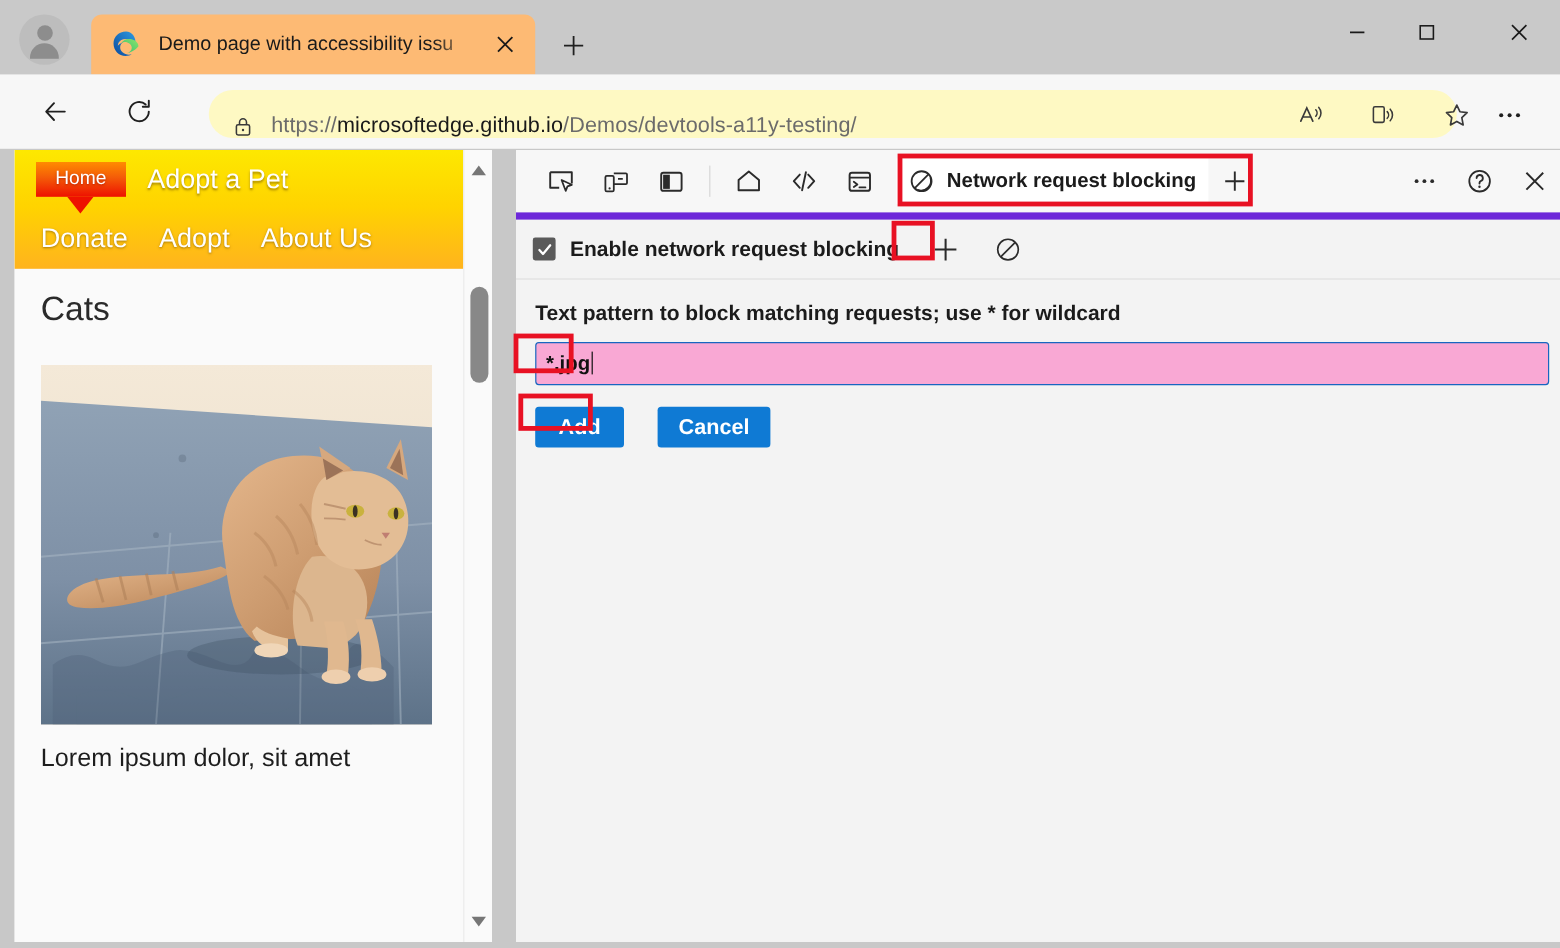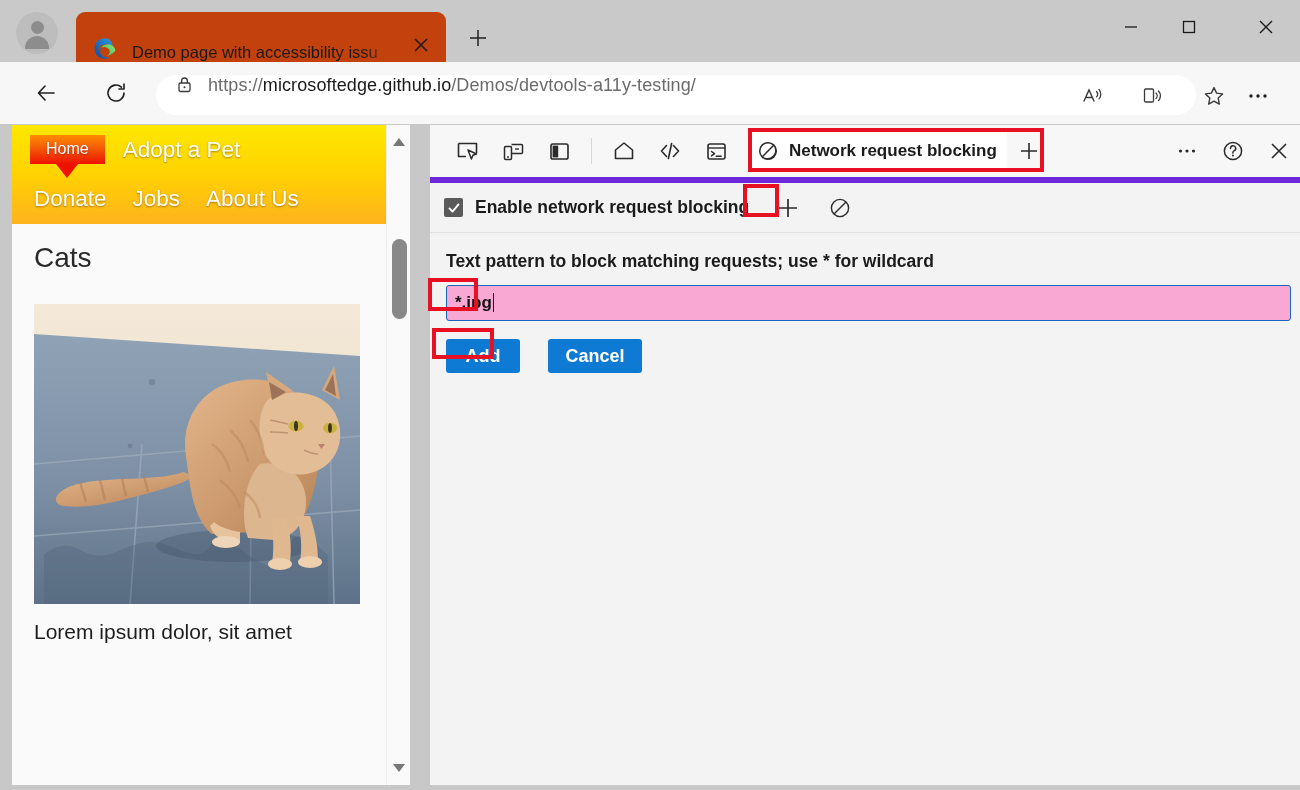--- a/index.html
+++ b/index.html
@@ -11,37 +11,37 @@
   #app { position: relative; width: 1300px; height: 790px; background: #c8c8c8; }
 
   
   .tabstrip { position: absolute; left:0; top:0; width:1300px; height:62px; background:#c9c9c9; }
   .profile-btn { position:absolute; left:16px; top:12px; width:42px; height:42px; border-radius:50%;
      background:#bdbdbd; display:flex; align-items:center; justify-content:center; }
   .profile-head { width:13px; height:13px; border-radius:50%; background:#8d8d8d; position:absolute; top:9px; }
   .profile-body { width:24px; height:13px; border-radius:12px 12px 0 0; background:#8d8d8d; position:absolute; top:24px; }
 
   .tab { position:absolute; left:76px; top:12px; width:370px; height:50px;
-     background:#c2410c; border-radius:9px 9px 0 0; display:flex; align-items:flex-end; }
+     background:#fdba74; border-radius:9px 9px 0 0; display:flex; align-items:center; }
   .tab-favicon { width:26px; height:26px; margin-left:16px; flex:none; position:relative; }
   .tab-title { flex:1; margin-left:14px; font-size:16.5px; color:#1a1a1a; white-space:nowrap;
      overflow:hidden; -webkit-mask-image:linear-gradient(to right,#000 84%,transparent 99%);
      mask-image:linear-gradient(to right,#000 84%,transparent 99%); }
   .tab-close { width:34px; height:34px; margin-right:8px; flex:none; display:flex; align-items:center; justify-content:center; }
   .newtab { position:absolute; left:458px; top:20px; width:40px; height:36px; display:flex; align-items:center; justify-content:center; }
 
   .wbtn { position:absolute; top:10px; width:46px; height:34px; display:flex; align-items:center; justify-content:center; }
   .wbtn.min { left:1108px; } .wbtn.max { left:1166px; } .wbtn.close { left:1243px; }
 
   
   .navbar { position:absolute; left:0; top:62px; width:1300px; height:62px; background:#f7f7f7; }
   .nav-icon { position:absolute; top:76px; width:46px; height:34px; display:flex; align-items:center; justify-content:center; }
   .nav-back { left:24px; } .nav-reload { left:93px; }
-  .omnibox { position:absolute; left:156px; top:75px; width:1040px; height:40px; background:#ffffff; border-radius:20px;
-     display:flex; align-items:flex-start; }
+  .omnibox { position:absolute; left:174px; top:75px; width:1040px; height:40px; background:#fef9c3; border-radius:20px;
+     display:flex; align-items:flex-end; }
   .lock { margin-left:16px; width:24px; flex:none; display:flex; justify-content:center; }
   .url { margin-left:12px; font-size:18px; white-space:nowrap; color:#6b6b6b; letter-spacing:.1px; }
   .url b { color:#1a1a1a; font-weight:400; }
   .omni-icon { position:absolute; top:78px; width:36px; height:36px; display:flex; align-items:center; justify-content:center; }
   .oi1 { left:1075px; } .oi2 { left:1135px; } .oi3 { left:1196px; }
   .dots-menu { position:absolute; left:1240px; top:78px; width:36px; height:36px; display:flex; align-items:center; justify-content:center; }
 
   
   .viewport { position:absolute; left:12px; top:125px; width:388px; height:660px; background:#fafafa; overflow:hidden; }
   .site-header { height:104px; background:#6f9fc8; padding:10px 0 0 22px; }
@@ -218,21 +218,21 @@
     <div class="site-nav">
       <div class="nav-row">
         <div class="nav-home">
           <span>Home</span>
           <span class="nav-home-arrow"></span>
         </div>
         <div class="nav-link">Adopt a Pet</div>
       </div>
       <div class="nav-row nav-row2">
         <div class="nav-link">Donate</div>
-        <div class="nav-link">Jobs</div>
+        <div class="nav-link">Adopt</div>
         <div class="nav-link">About Us</div>
       </div>
     </div>
 
     <div class="section-title">Cats</div>
 
     <div class="cat-photo">
       <svg width="326" height="300" viewBox="0 0 326 300" preserveAspectRatio="none">
         <defs>
           <linearGradient id="wall" x1="0" y1="0" x2="0" y2="1">

